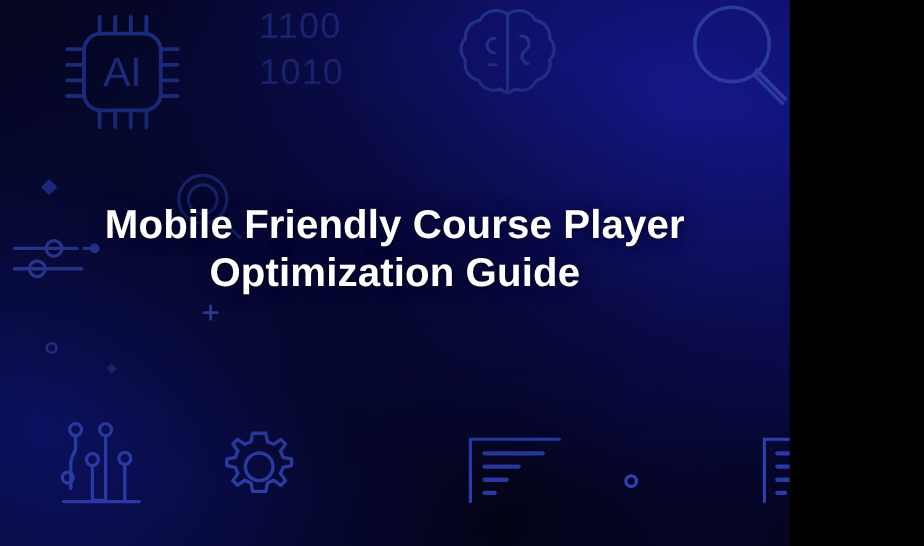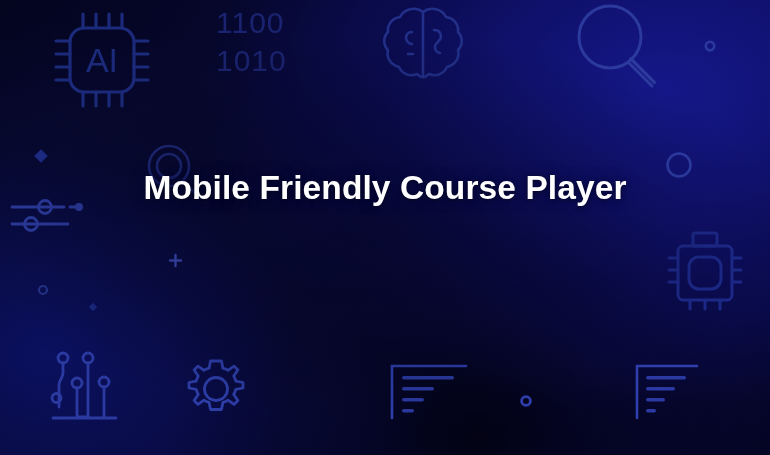--- a/index.html
+++ b/index.html
@@ -2,21 +2,21 @@
 <html><head>
 <meta charset="utf-8">
 <style>
   html, body {
     margin: 0;
     padding: 0;
     background: #000;
   }
   #canvas {
     position: relative;
-    width: 770px;
+    width: 658px;
     height: 455px;
     overflow: hidden;
     font-family: "Liberation Sans", sans-serif;
     background:
       radial-gradient(ellipse 620px 430px at 86% 20%, rgba(22,24,140,0.95) 0%, rgba(13,14,96,0.55) 45%, rgba(5,6,40,0.0) 75%),
       radial-gradient(ellipse 500px 420px at 6% 78%, rgba(12,18,105,0.85) 0%, rgba(8,11,62,0.4) 50%, rgba(3,4,26,0.0) 80%),
       radial-gradient(ellipse 420px 300px at 62% 96%, rgba(2,2,16,0.95) 0%, rgba(3,3,24,0.55) 55%, rgba(4,5,30,0.0) 85%),
       linear-gradient(118deg, #04051f 0%, #06072c 28%, #0a0b50 58%, #0c0c5e 78%, #050628 100%);
   }
   #canvas::after {
@@ -214,15 +214,16 @@
   </div>
 
   <div class="deco" style="left:88px; top:302px;">
     <svg width="10" height="10" viewBox="0 0 10 10">
       <rect x="2" y="2" width="6" height="6" transform="rotate(45 5 5)" fill="#1b2880"></rect>
     </svg>
   </div>
 
   <div class="title-wrap">
     <div class="title-line">Mobile Friendly Course Player</div>
+    <div class="title-line">Optimization Guide</div>
   </div>
 
 </div>
 
 </body></html>

